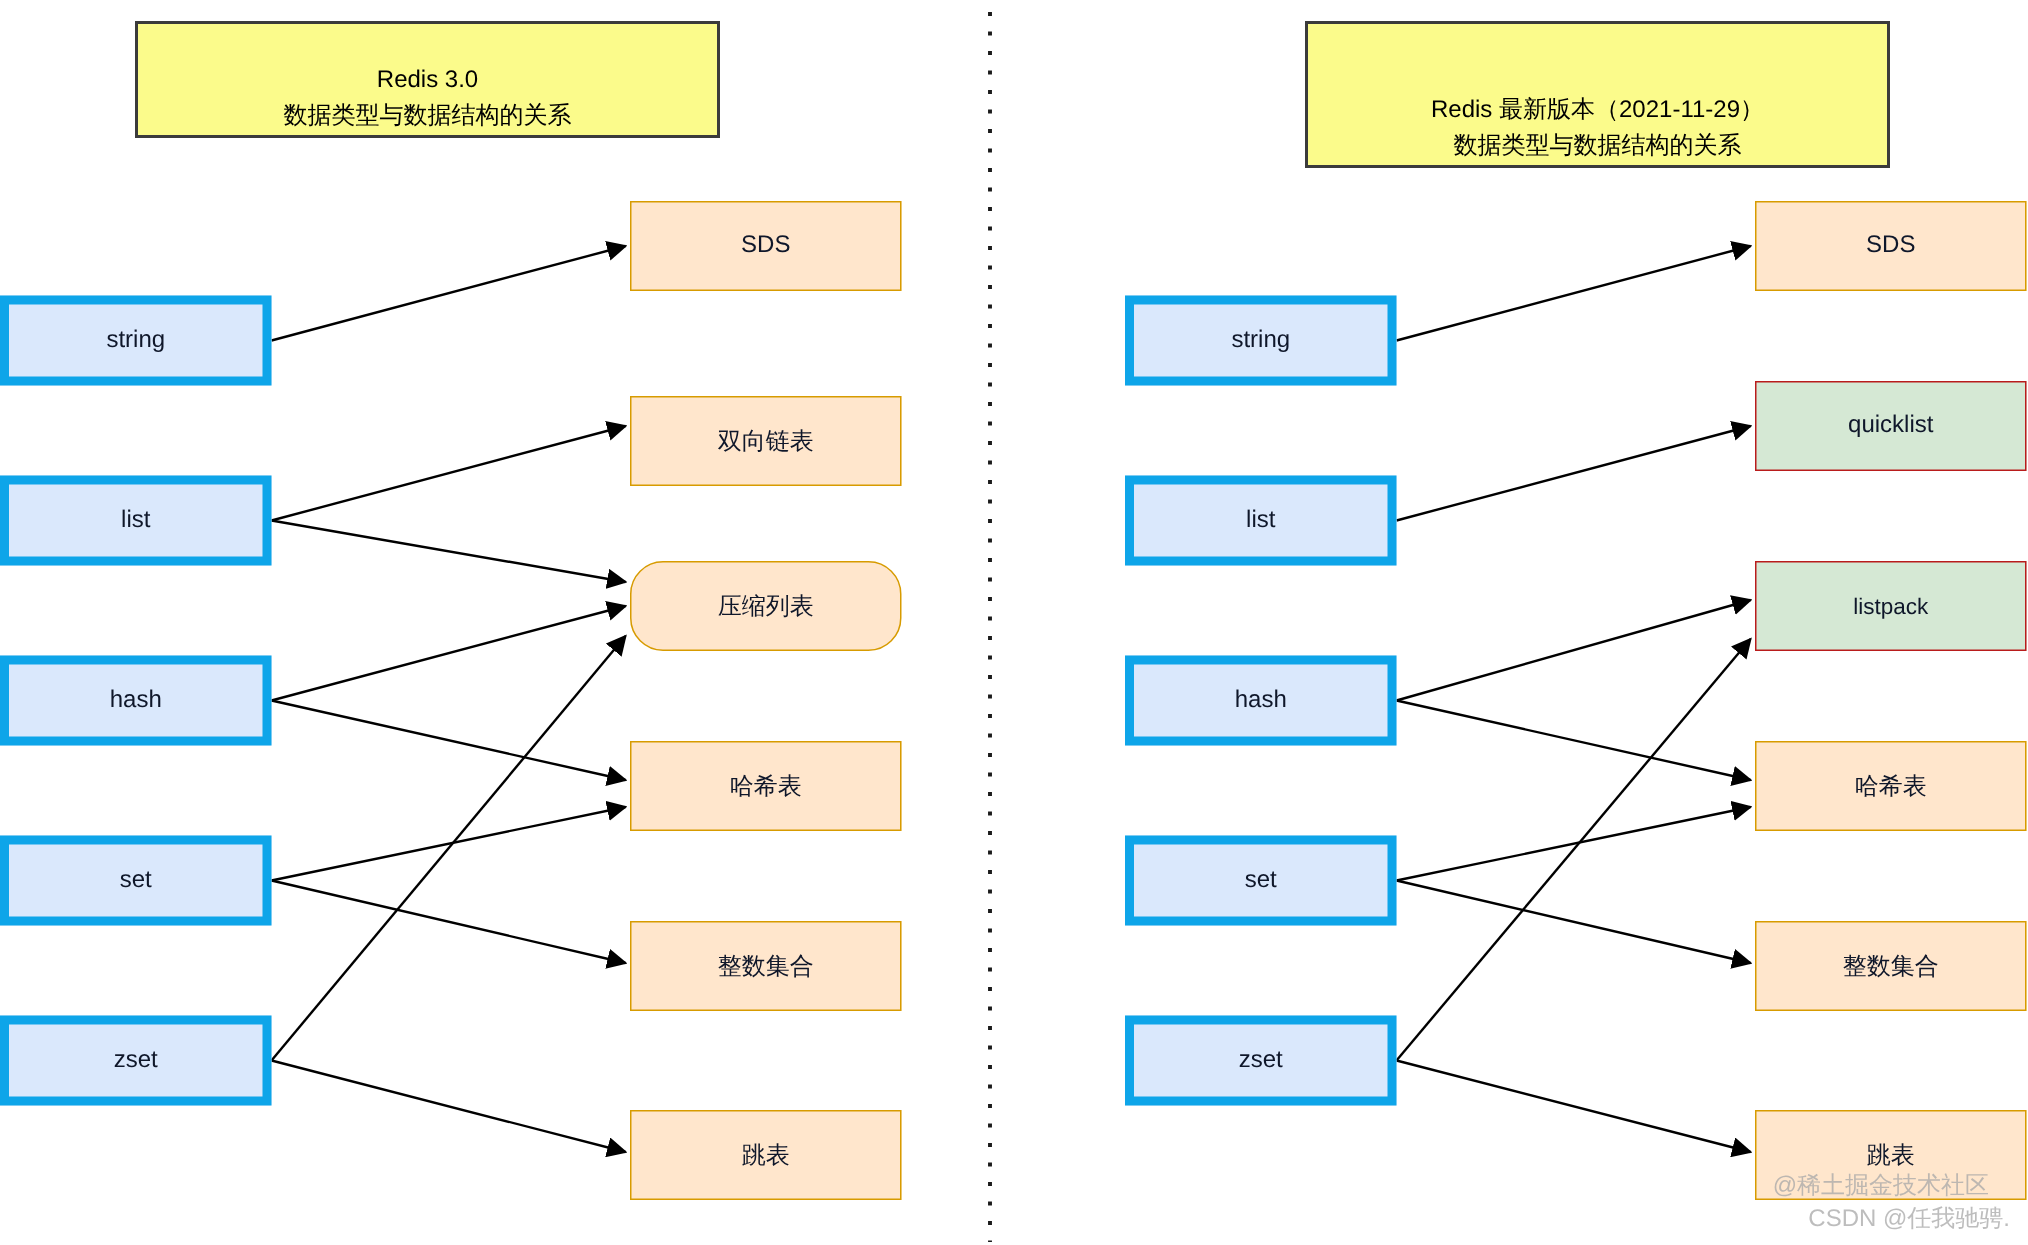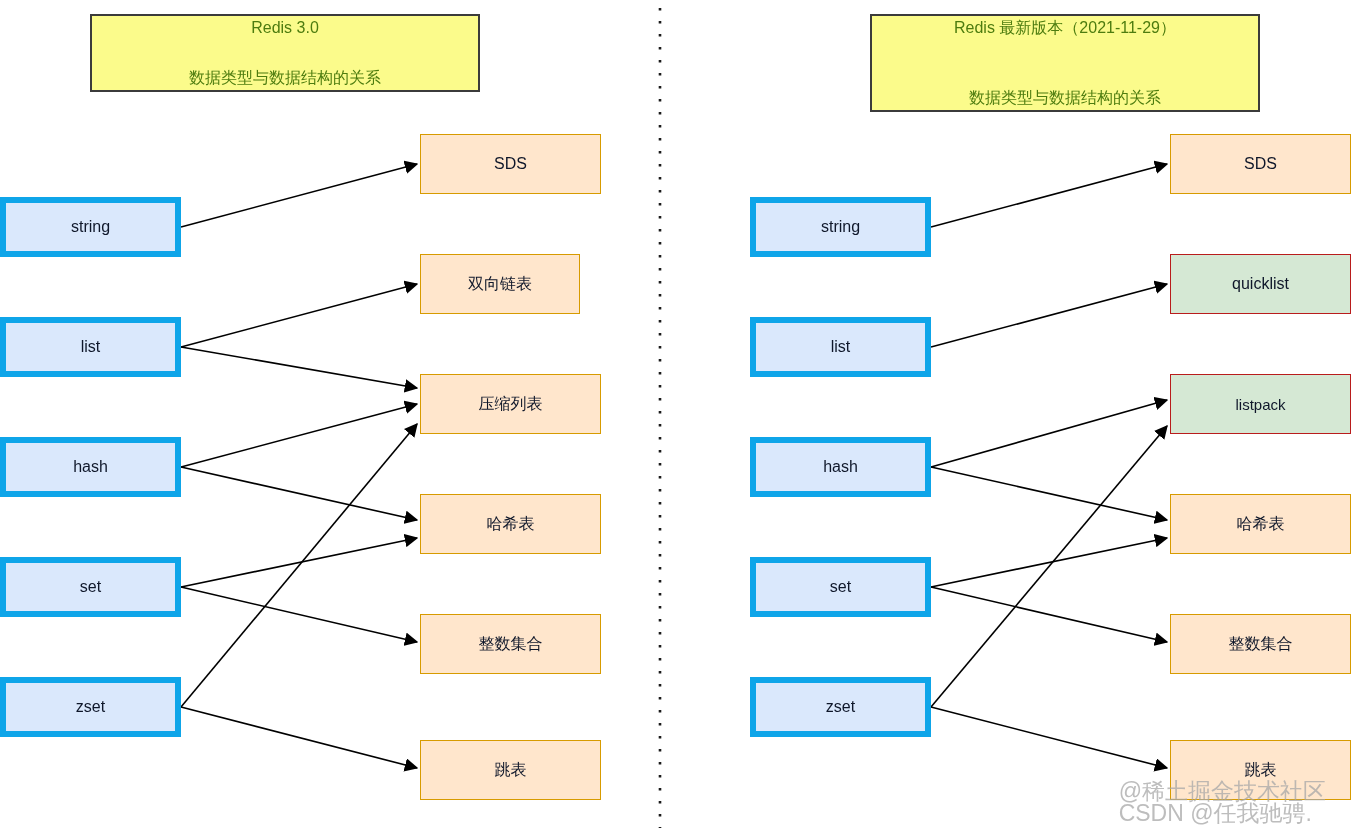--- a/index.html
+++ b/index.html
@@ -32,35 +32,35 @@
   .node.newstruct { background: #d5e8d4; border: 1px solid #b91c1c; }
   .node.em        { font-size: 15px; }
   .title-box {
     position: absolute;
     box-sizing: border-box;
     background: #fbfb8b;
     border: 2px solid #3b3b3b;
     display: flex;
     flex-direction: column;
     align-items: center;
-    justify-content: space-between;
+    justify-content: flex-end;
     font-size: 16px;
     line-height: 24px;
-    color: #4d7c0f;
+    color: #000000;
     text-align: center;
     z-index: 2;
   }
   .edge-line { stroke: #000000; stroke-width: 1.6; }
   .divider-line { stroke: #1a1a1a; stroke-width: 2.6; stroke-dasharray: 2.6 10.4; }
   #watermark {
     position: absolute;
     right: 12px;
     bottom: 6px;
-    text-align: left;
-    font-size: 23px;
+    text-align: right;
+    font-size: 16px;
     line-height: 22px;
     color: #a8a8a8;
     opacity: 0.75;
     z-index: 5;
   }
   #watermark .wm1 { padding-right: 14px; }
 </style>
 </head>
 <body>
 
@@ -106,22 +106,22 @@
     <div class="wm1">@稀土掘金技术社区</div>
     <div class="wm2">CSDN @任我驰骋.</div>
   </div>
 
 <div class="node type" style="left: 0px; top: 197px; width: 181px; height: 60px;">string</div>
     <div class="node type" style="left: 0px; top: 317px; width: 181px; height: 60px;">list</div>
     <div class="node type" style="left: 0px; top: 437px; width: 181px; height: 60px;">hash</div>
     <div class="node type" style="left: 0px; top: 557px; width: 181px; height: 60px;">set</div>
     <div class="node type" style="left: 0px; top: 677px; width: 181px; height: 60px;">zset</div>
     <div class="node struct" style="left: 420px; top: 134px; width: 181px; height: 60px;">SDS</div>
-    <div class="node struct" style="left: 420px; top: 254px; width: 160px; height: 60px; font-family: Liberation Mono, monospace;">双向链表</div>
-    <div class="node struct" style="left: 420px; top: 374px; width: 181px; height: 60px;">压缩列表</div>
+    <div class="node struct" style="left: 420px; top: 264px; width: 181px; height: 60px; font-family: Liberation Mono, monospace;">双向链表</div>
+    <div class="node struct" style="left: 420px; top: 374px; width: 181px; height: 60px; border-radius: 22px;">压缩列表</div>
     <div class="node struct" style="left: 420px; top: 494px; width: 181px; height: 60px;">哈希表</div>
     <div class="node struct" style="left: 420px; top: 614px; width: 181px; height: 60px;">整数集合</div>
     <div class="node struct" style="left: 420px; top: 740px; width: 181px; height: 60px;">跳表</div>
     <div class="node type" style="left: 750px; top: 197px; width: 181px; height: 60px;">string</div>
     <div class="node type" style="left: 750px; top: 317px; width: 181px; height: 60px;">list</div>
     <div class="node type" style="left: 750px; top: 437px; width: 181px; height: 60px;">hash</div>
     <div class="node type" style="left: 750px; top: 557px; width: 181px; height: 60px;">set</div>
     <div class="node type" style="left: 750px; top: 677px; width: 181px; height: 60px;">zset</div>
     <div class="node struct" style="left: 1170px; top: 134px; width: 181px; height: 60px;">SDS</div>
     <div class="node newstruct" style="left: 1170px; top: 254px; width: 181px; height: 60px;">quicklist</div>

